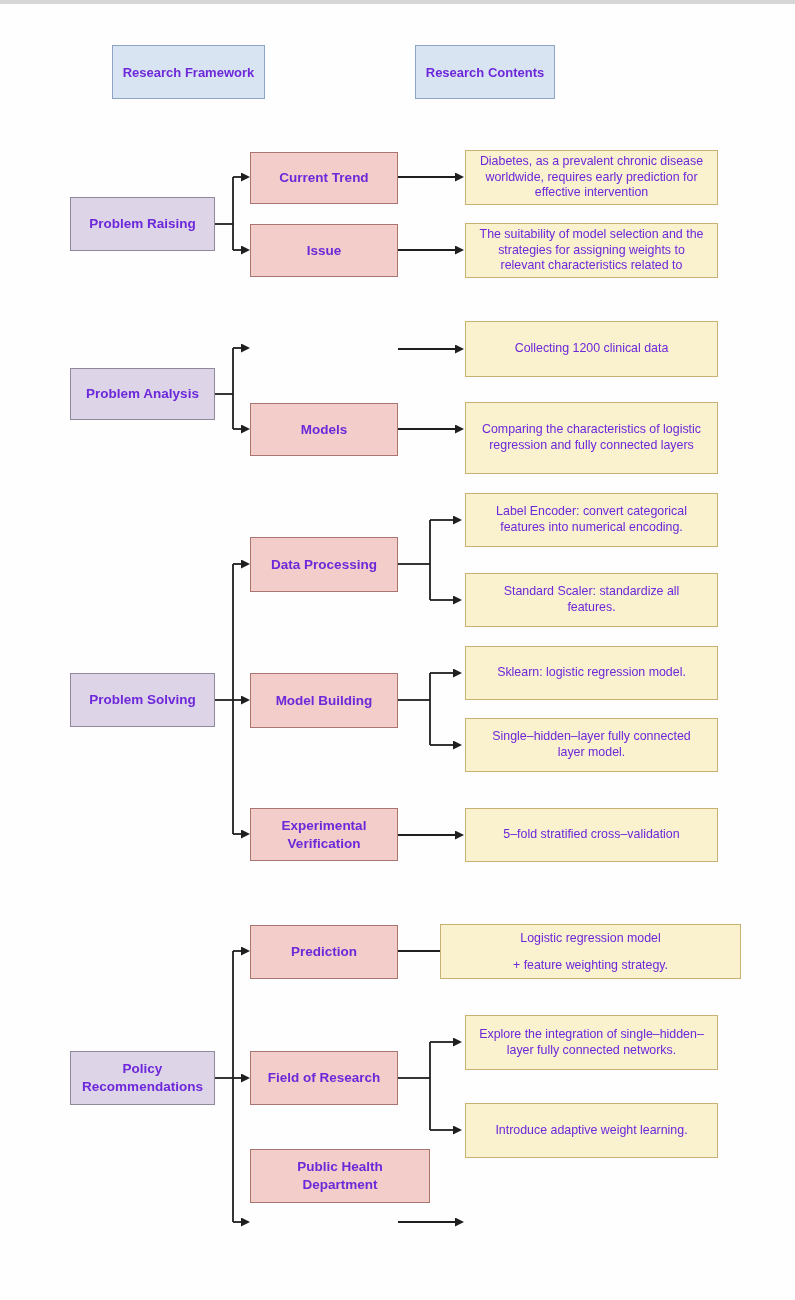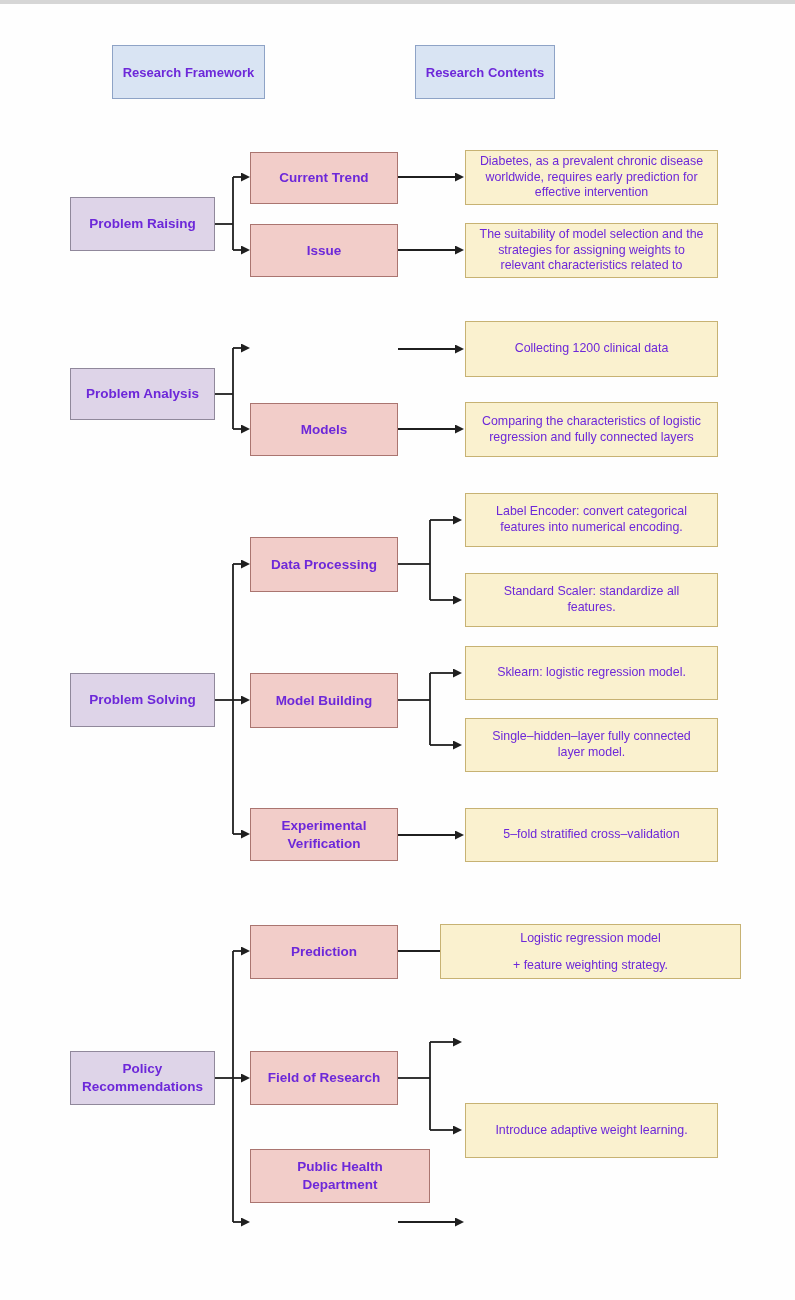--- a/index.html
+++ b/index.html
@@ -112,22 +112,23 @@
   <div class="node branch" style="left:250px;top:537px;width:148px;height:55px">Data Processing</div>
   <div class="node branch" style="left:250px;top:673px;width:148px;height:55px">Model Building</div>
   <div class="node branch" style="left:250px;top:808px;width:148px;height:53px">Experimental Verification</div>
   <div class="node branch" style="left:250px;top:925px;width:148px;height:54px">Prediction</div>
   <div class="node branch" style="left:250px;top:1051px;width:148px;height:54px">Field of Research</div>
   <div class="node branch" style="left:250px;top:1149px;width:180px;height:54px">Public Health Department</div>
 
   <div class="node detail" style="left:465px;top:150px;width:253px;height:55px">Diabetes, as a prevalent chronic disease worldwide, requires early prediction for effective intervention</div>
   <div class="node detail" style="left:465px;top:223px;width:253px;height:55px">The suitability of model selection and the strategies for assigning weights to relevant characteristics related to</div>
   <div class="node detail" style="left:465px;top:321px;width:253px;height:56px">Collecting 1200 clinical data</div>
-  <div class="node detail" style="left:465px;top:402px;width:253px;height:55px">Comparing the characteristics of logistic regression and fully connected layers</div>
+  <div class="node detail" style="left:465px;top:402px;width:253px;height:72px">Comparing the characteristics of logistic regression and fully connected layers</div>
   <div class="node detail" style="left:465px;top:493px;width:253px;height:54px">Label Encoder: convert categorical features into numerical encoding.</div>
   <div class="node detail" style="left:465px;top:573px;width:253px;height:54px">Standard Scaler: standardize all features.</div>
   <div class="node detail" style="left:465px;top:646px;width:253px;height:54px">Sklearn: logistic regression model.</div>
   <div class="node detail" style="left:465px;top:718px;width:253px;height:54px">Single–hidden–layer fully connected layer model.</div>
   <div class="node detail" style="left:465px;top:808px;width:253px;height:54px">5–fold stratified cross–validation</div>
   <div class="node detail spread" style="left:440px;top:924px;width:301px;height:55px">Logistic regression model
 + feature weighting strategy.</div>
+  <div class="node detail" style="left:465px;top:1015px;width:253px;height:55px">Explore the integration of single–hidden–layer fully connected networks.</div>
   <div class="node detail" style="left:465px;top:1103px;width:253px;height:55px">Introduce adaptive weight learning.</div>
 </div>
 
 </body></html>

